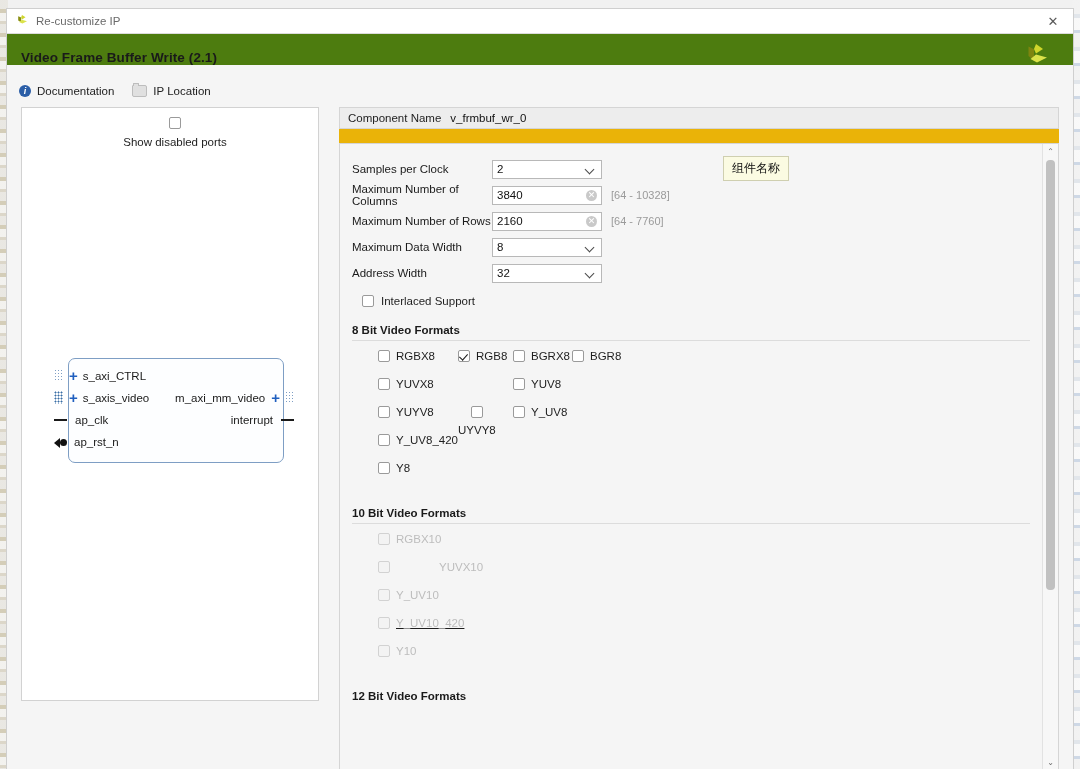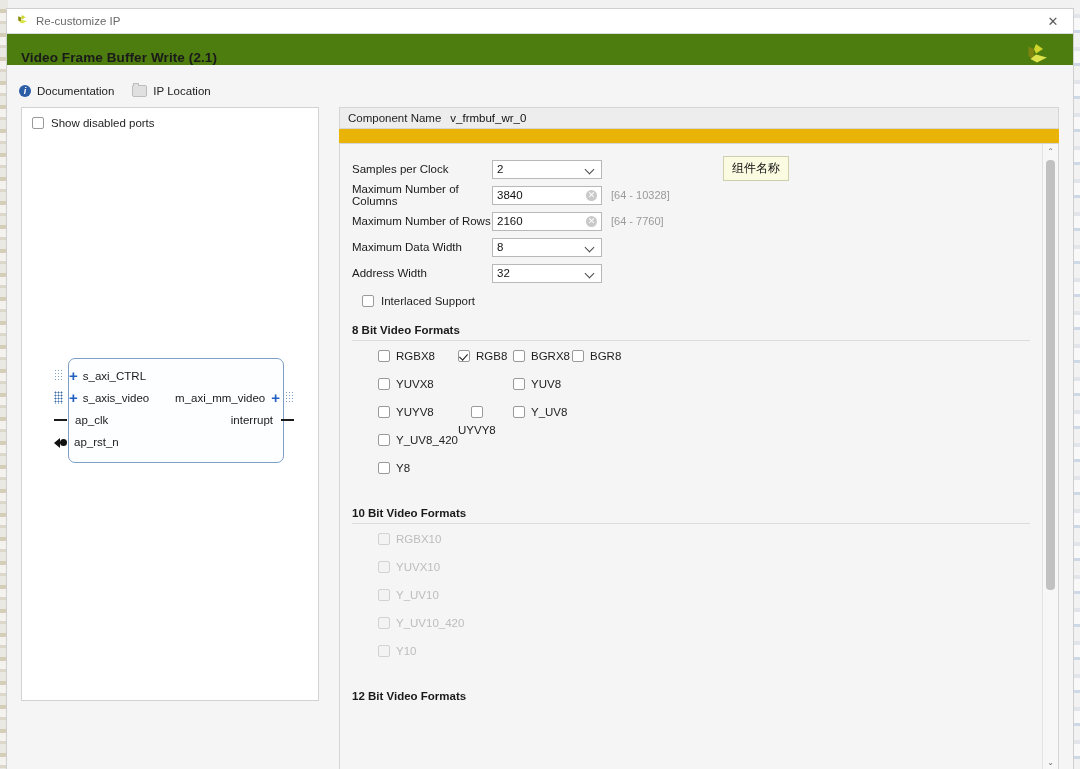--- a/index.html
+++ b/index.html
@@ -171,20 +171,21 @@
     position: relative;
     flex: none;
     height: 594px;
   }
   .show-ports {
     display: flex;
     align-items: center;
     gap: 7px;
     padding: 9px 0 0 10px;
     font-size: 11.5px;
+    flex-direction: column;
   }
 
   
   .ipblock-wrap {
     position: absolute;
     left: 32px;
     top: 250px;
     width: 240px;
     height: 110px;
   }
@@ -677,31 +678,31 @@
               <div class="fmt-grid">
                 <div class="fmt-line">
                   <div class="fmt-cell disabled" style="left: 0px;">
                     <span class="cb disabled"></span>
                     <span style="color: rgb(189, 189, 189);">RGBX10</span>
                   </div>
                 </div>
                 <div class="fmt-line">
                   <div class="fmt-cell disabled" style="left: 0px;">
                     <span class="cb disabled"></span>
-                    <span style="color: rgb(189, 189, 189);">YUVX10</span>
+                    <span style="color: rgb(189, 189, 189); margin-left: 43px;">YUVX10</span>
                   </div>
                 </div>
                 <div class="fmt-line">
                   <div class="fmt-cell disabled" style="left: 0px;">
                     <span class="cb disabled"></span>
                     <span style="color: rgb(189, 189, 189);">Y_UV10</span>
                   </div>
                 </div>
                 <div class="fmt-line">
-                  <div class="fmt-cell disabled" style="left: 0px;">
+                  <div class="fmt-cell disabled" style="left: 0px; text-decoration: underline;">
                     <span class="cb disabled"></span>
                     <span style="color: rgb(189, 189, 189);">Y_UV10_420</span>
                   </div>
                 </div>
                 <div class="fmt-line">
                   <div class="fmt-cell disabled" style="left: 0px;">
                     <span class="cb disabled"></span>
                     <span style="color: rgb(189, 189, 189);">Y10</span>
                   </div>
                 </div>

